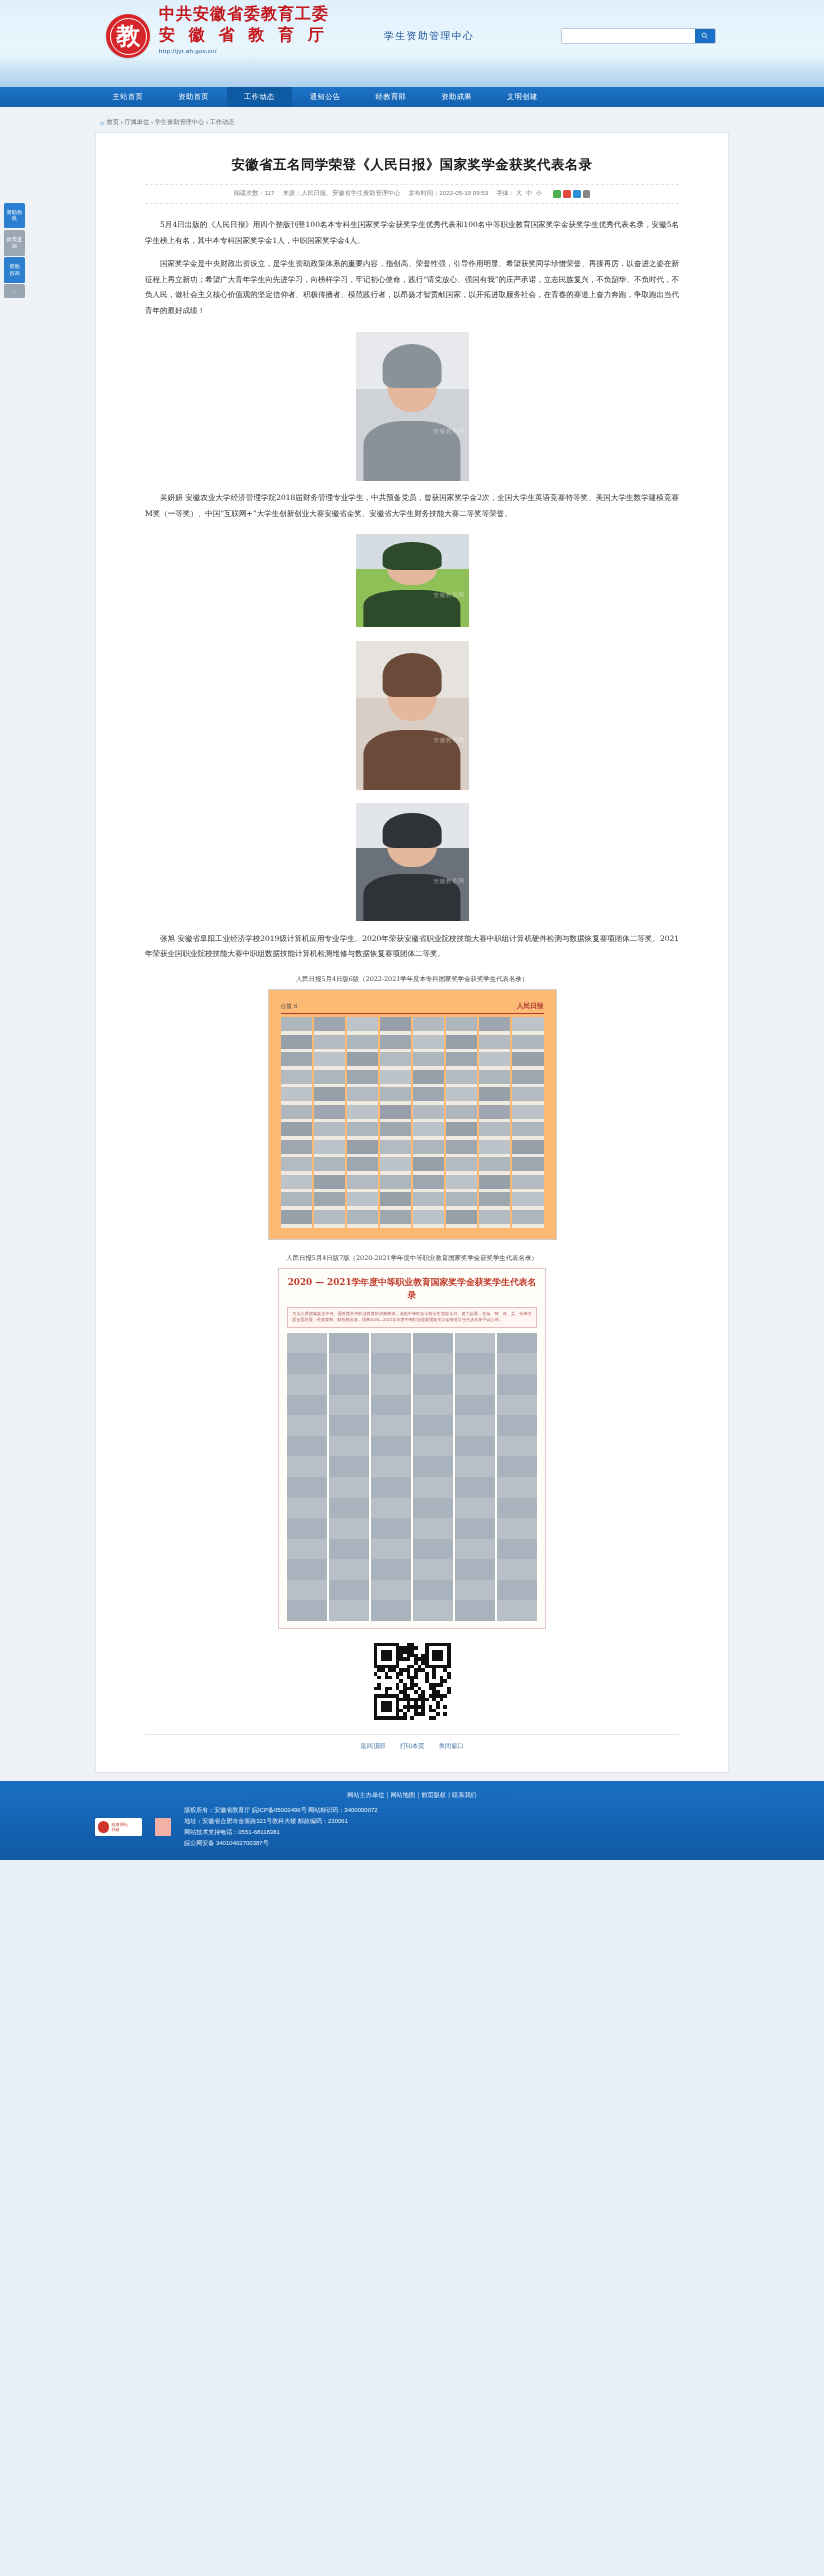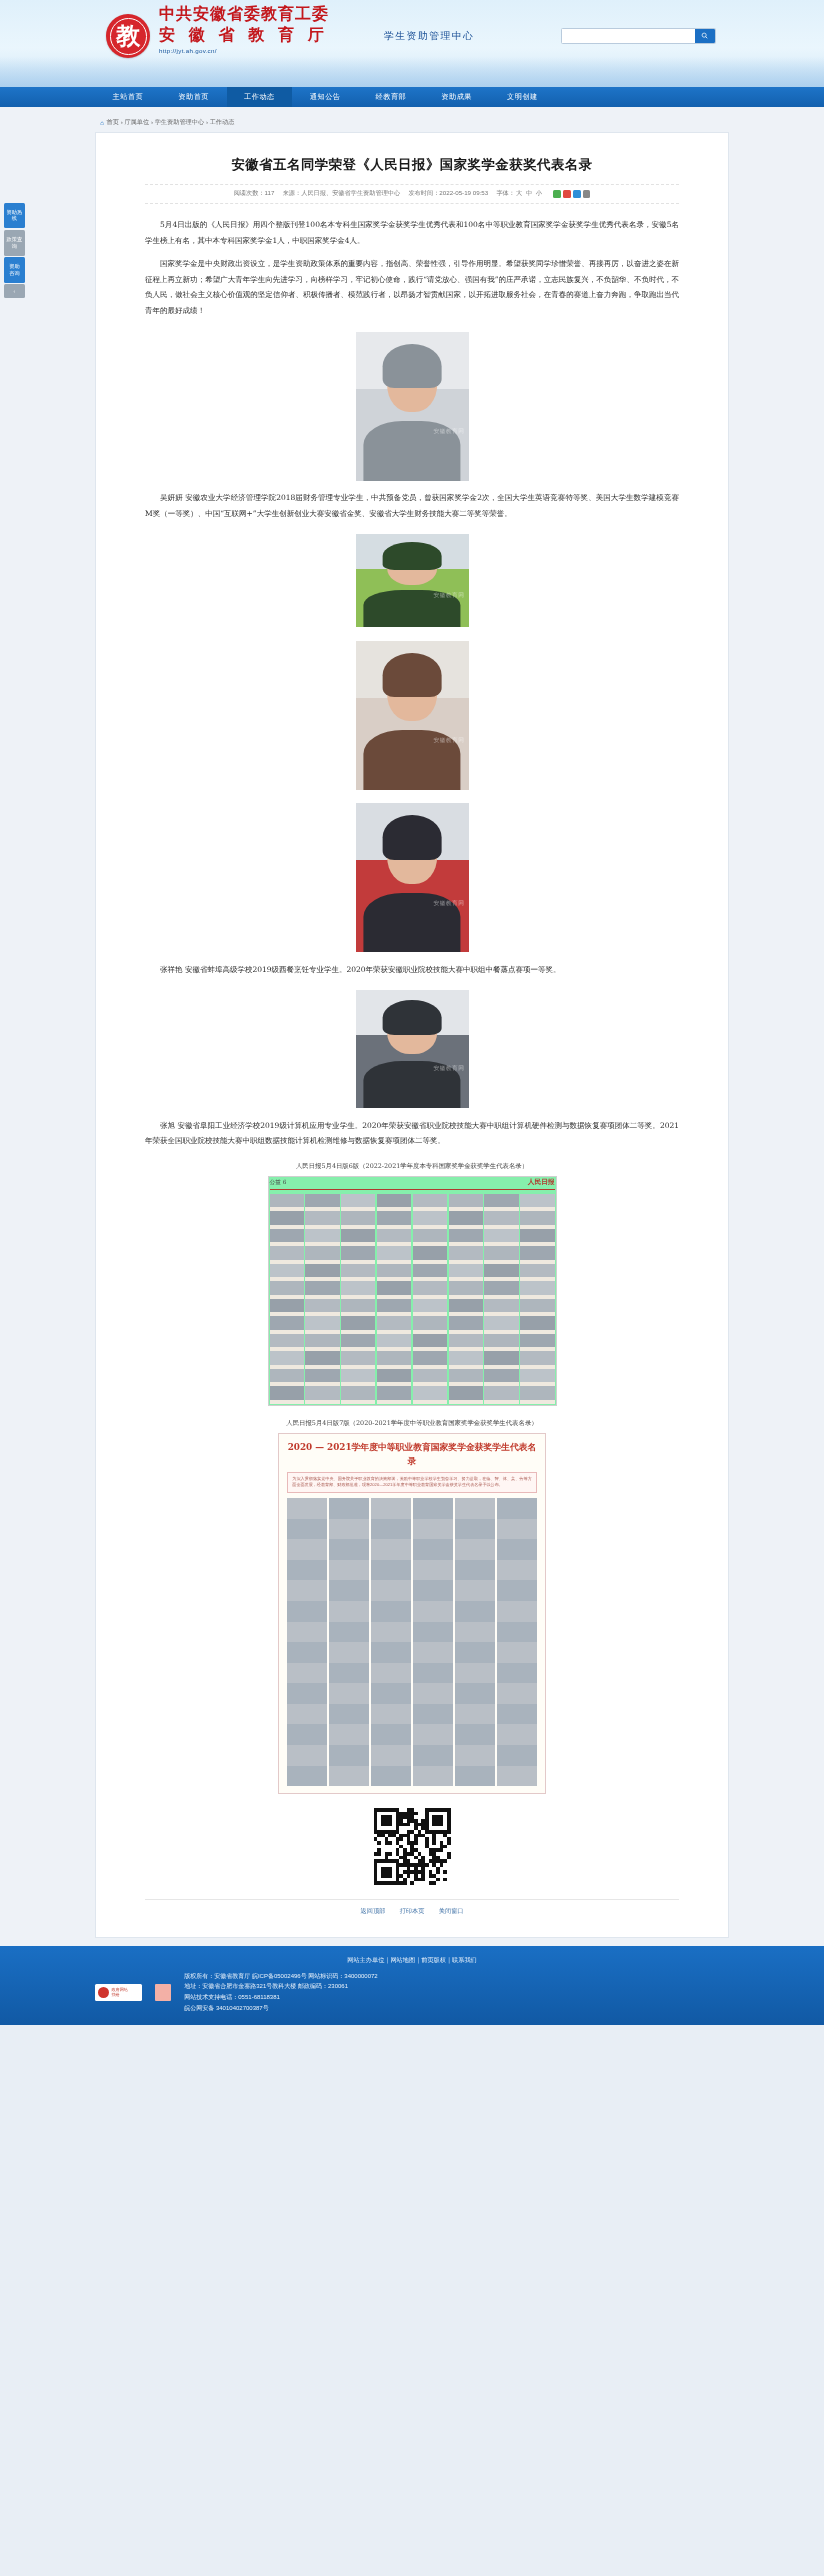--- a/index.html
+++ b/index.html
@@ -124,22 +124,22 @@
   .wm{
     position:absolute; right:4.1px; bottom:30%; font-size:5.7px; color:rgba(255,255,255,.45);
     font-family:"DejaVu Serif", serif; letter-spacing:0.5px;
   }
 
   .fig-cap{
     text-align:center; font-size:6.4px; color:#444; margin:13.4px 0 5.2px;
     font-family:"DejaVu Serif", serif;
   }
   .news-scan{
-    width:289px; margin:0 auto 0; border:0.5px solid #cfcfcf; background:#86efac;
-    padding:1px;
+    width:289px; margin:0 auto 0; border:0.5px solid #cfcfcf; background:#fdba74;
+    padding:12px;
   }
   .news-scan .np-head{
     display:flex; justify-content:space-between; align-items:center;
     border-bottom:1px solid #b03a2e; padding-bottom:2.1px; margin-bottom:3.1px;
   }
   .np-title{ font-family:"DejaVu Serif", serif; font-size:5.7px; color:#444; }
   .np-flag{ font-family:"DejaVu Serif", serif; font-size:6.7px; color:#b03a2e; font-weight:bold;}
   .np-grid{
     display:grid; grid-template-columns:repeat(8,1fr); gap:1.5px;
   }
@@ -317,32 +317,20 @@
             <div class="person-block">
               <div class="portrait" style="width: 113px; height: 149px;">
                 <div class="ph-inner">
                   <div class="ph-bg" style="background:linear-gradient(to bottom,#e6e3de 0%,#e6e3de 38%,#d9cec6 38%,#d9cec6 100%)"></div>
                   <div style="position:absolute;left:50%;top:14%;width:44%;height:40%;transform:translateX(-50%);border-radius:50% 50% 45% 45%;background:#e3b89c"></div>
                   <div style="position:absolute;left:50%;top:8%;width:52%;height:30%;transform:translateX(-50%);border-radius:50% 50% 20% 20%;background:#6b4a3a"></div>
                   <div style="position:absolute;left:50%;bottom:0;width:86%;height:40%;transform:translateX(-50%);border-radius:40% 40% 0 0;background:#6b4a3a"></div>
                   <div class="wm">安徽教育网</div>
                 </div>
               </div>
-            </div>
-            <div class="person-block">
-              <div class="portrait" style="width: 113px; height: 149px;">
-                <div class="ph-inner">
-                  <div class="ph-bg" style="background:linear-gradient(to bottom,#d9dde2 0%,#d9dde2 38%,#c23b3b 38%,#c23b3b 100%)"></div>
-                  <div style="position:absolute;left:50%;top:14%;width:44%;height:40%;transform:translateX(-50%);border-radius:50% 50% 45% 45%;background:#e3b89c"></div>
-                  <div style="position:absolute;left:50%;top:8%;width:52%;height:30%;transform:translateX(-50%);border-radius:50% 50% 20% 20%;background:#2b2b33"></div>
-                  <div style="position:absolute;left:50%;bottom:0;width:86%;height:40%;transform:translateX(-50%);border-radius:40% 40% 0 0;background:#2b2b33"></div>
-                  <div class="wm">安徽教育网</div>
-                </div>
-              </div>
-              <p style="text-indent: 2em; font-size: 7.5px; line-height: 15.5px; color: rgb(43, 43, 43); font-family: &quot;DejaVu Serif&quot;, serif; text-align: justify;">张祥艳  安徽省蚌埠高级学校2019级西餐烹饪专业学生。2020年荣获安徽职业院校技能大赛中职组中餐蒸点赛项一等奖。</p>
             </div>
             <div class="person-block">
               <div class="portrait" style="width: 113px; height: 118px;">
                 <div class="ph-inner">
                   <div class="ph-bg" style="background:linear-gradient(to bottom,#e2e5e9 0%,#e2e5e9 38%,#6b717a 38%,#6b717a 100%)"></div>
                   <div style="position:absolute;left:50%;top:14%;width:44%;height:40%;transform:translateX(-50%);border-radius:50% 50% 45% 45%;background:#e3b89c"></div>
                   <div style="position:absolute;left:50%;top:8%;width:52%;height:30%;transform:translateX(-50%);border-radius:50% 50% 20% 20%;background:#2f3338"></div>
                   <div style="position:absolute;left:50%;bottom:0;width:86%;height:40%;transform:translateX(-50%);border-radius:40% 40% 0 0;background:#2f3338"></div>
                   <div class="wm">安徽教育网</div>
                 </div>

